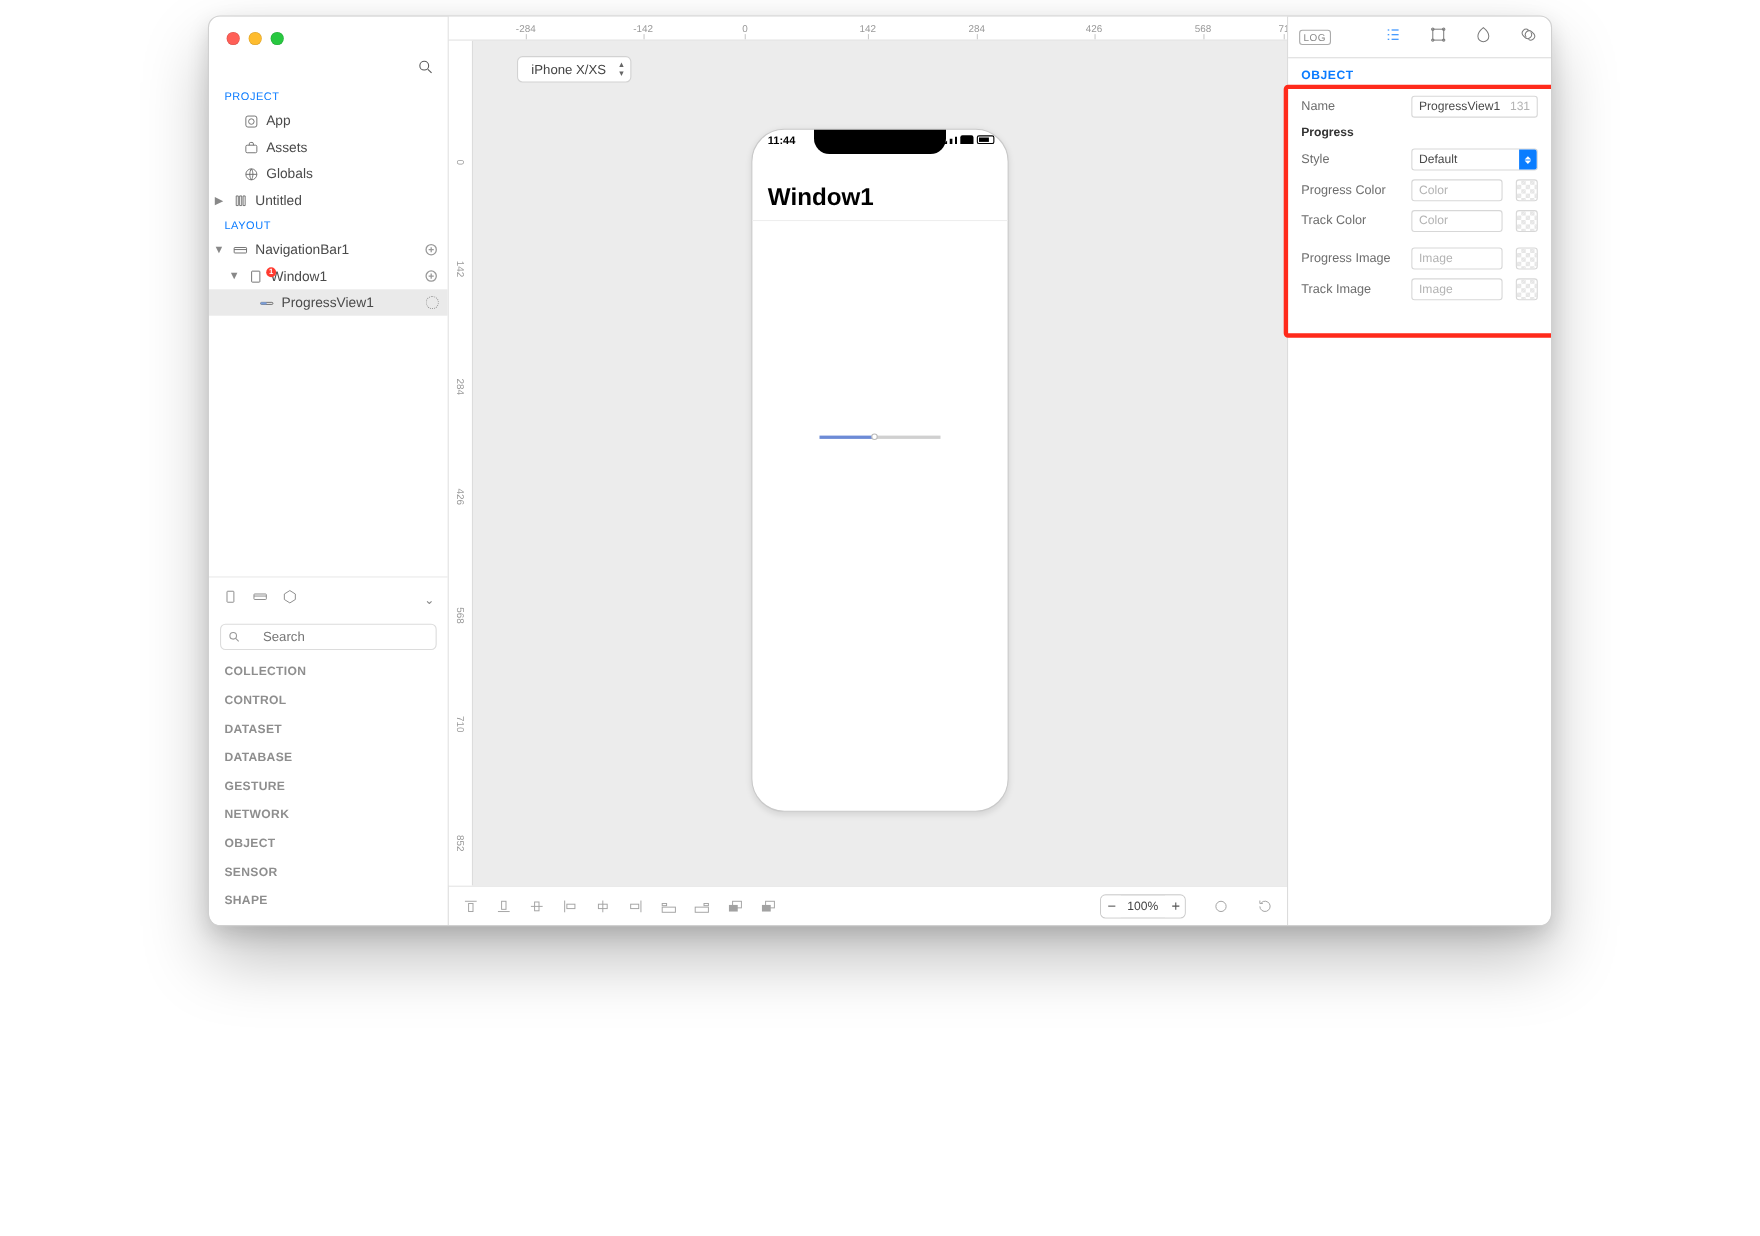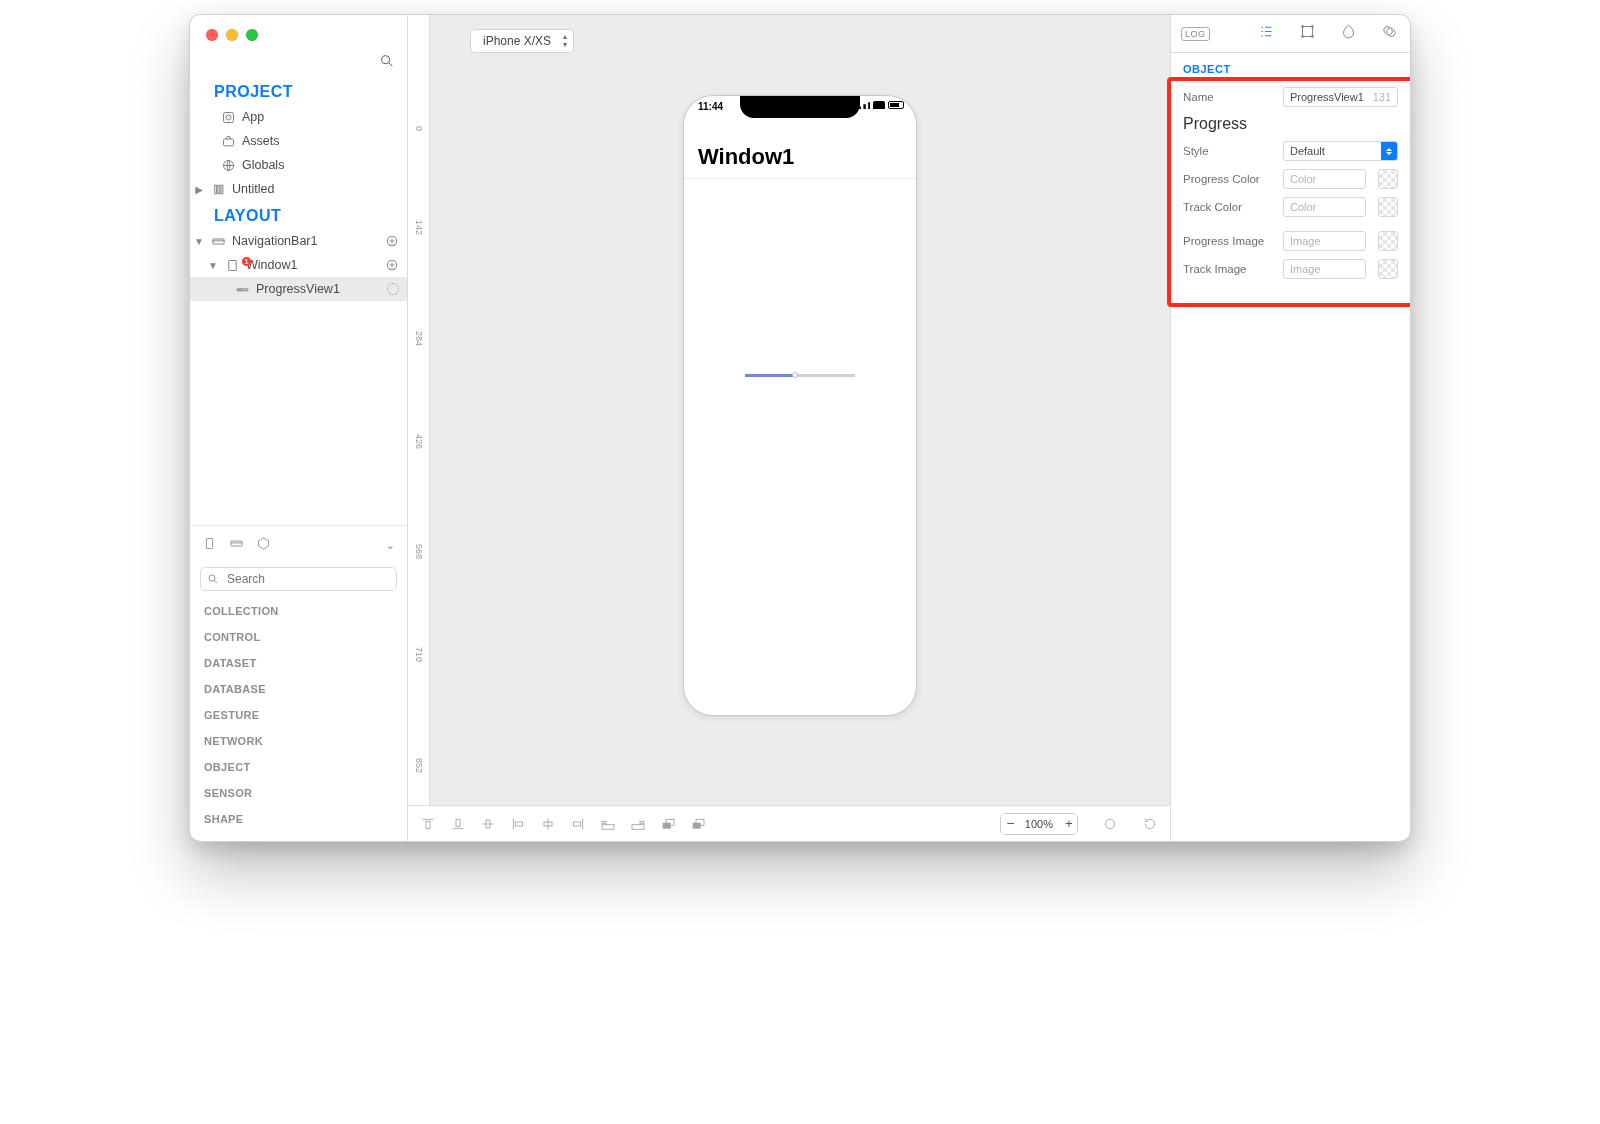--- a/index.html
+++ b/index.html
@@ -23,37 +23,37 @@
   }
   
   .tl{position:absolute;top:14px;left:16px;display:flex;gap:8px;z-index:30}
   .tl span{width:12px;height:12px;border-radius:50%;box-shadow:inset 0 0 0 0.5px rgba(0,0,0,.15)}
   .tl .r{background:#ff5f57}.tl .y{background:#febc2e}.tl .g{background:#28c840}
 
   
   .sidebar{width:218px;flex:none;border-right:1px solid var(--border);display:flex;flex-direction:column;padding-top:38px}
   .sb-search{display:flex;justify-content:flex-end;padding:0 12px 8px}
   .sb-search svg{width:16px;height:16px;stroke:#5a5a5a;fill:none;stroke-width:1.5}
-  .sb-section{font-size:16px;font-weight:700;color:var(--blue);letter-spacing:.5px;padding:6px 24px 4px}
+  .sb-section{font-size:10px;font-weight:400;color:var(--blue);letter-spacing:.5px;padding:6px 14px 4px}
   .tree{font-size:12.5px;color:var(--text)}
   .tree .row{display:flex;align-items:center;height:24px;padding:0 8px 0 4px;gap:6px;position:relative}
   .tree .row.sel{background:var(--selected)}
   .tree .disclosure{width:10px;text-align:center;color:#888;font-size:10px}
   .tree .icon{width:16px;height:16px;display:flex;align-items:center;justify-content:center;color:#555}
   .tree .icon svg{width:15px;height:15px;stroke:#666;fill:none;stroke-width:1.3}
   .tree .label{flex:1;white-space:nowrap}
   .tree .badge-plus{width:14px;height:14px;color:#999}
   .tree .badge-dot{width:12px;height:12px;border:1px dotted #999;border-radius:50%}
   .tree .badge-redct{position:absolute;left:18px;top:0;width:9px;height:9px;background:#ff3b30;border-radius:50%;color:#fff;font-size:7px;line-height:9px;text-align:center;font-weight:700}
 
   .lib{border-top:1px solid var(--border-light);padding:6px 0 10px;display:flex;flex-direction:column;gap:2px}
   .lib-head{display:flex;align-items:center;gap:12px;padding:4px 12px}
   .lib-head svg{width:15px;height:15px;stroke:#8a8a8a;fill:none;stroke-width:1.4}
   .lib-head .chev{margin-left:auto;color:#888;font-size:11px}
-  .lib-search{margin:6px 10px;display:flex;align-items:center;gap:6px;border:1px solid var(--border);border-radius:5px;padding:3px 6px;background:#fff}
+  .lib-search{margin:6px 10px;display:flex;align-items:center;gap:18px;border:1px solid var(--border);border-radius:5px;padding:3px 6px;background:#fff}
   .lib-search input{border:0;outline:0;font-size:12px;flex:1;min-width:0}
   .lib-cat{font-size:11px;font-weight:600;color:#8e8e8e;padding:6px 14px;letter-spacing:.3px}
 
   
   .center{flex:1;display:flex;flex-direction:column;min-width:0}
   .toolbar{height:38px;border-bottom:1px solid var(--border);display:flex;align-items:center;padding:0 12px;gap:10px;font-size:12.5px;position:relative}
   .toolbar .tbtn{width:18px;height:18px;display:flex;align-items:center;justify-content:center;color:#555}
   .toolbar .tbtn svg{width:16px;height:16px;stroke:currentColor;fill:none;stroke-width:1.4}
   .toolbar .run{color:var(--blue)}
   .toolbar .title{position:absolute;left:50%;transform:translateX(-50%);color:#8a8a8a}
@@ -109,21 +109,21 @@
   .prow .field{flex:1;height:20px;border:1px solid #d7d7d7;border-radius:3px;display:flex;align-items:center;padding:0 6px;font-size:11px;background:#fff;min-width:0}
   .prow .field.placeholder{color:#b3b3b3}
   .prow .suffix{color:#b3b3b3;margin-left:auto;font-size:11px}
   .prow .swatch{width:20px;height:20px;border:1px solid #d7d7d7;border-radius:3px;margin-left:4px;
     background-image:linear-gradient(45deg,#e6e6e6 25%,transparent 25%),linear-gradient(-45deg,#e6e6e6 25%,transparent 25%),linear-gradient(45deg,transparent 75%,#e6e6e6 75%),linear-gradient(-45deg,transparent 75%,#e6e6e6 75%);
     background-size:8px 8px;background-position:0 0,0 4px,4px -4px,-4px 0}
   .prow .select{flex:1;height:20px;border:1px solid #d7d7d7;border-radius:3px;display:flex;align-items:center;padding:0 0 0 6px;font-size:11px;background:#fff;position:relative;min-width:0}
   .prow .select .sbtn{width:16px;height:100%;background:#0a7dff;border-top-right-radius:2px;border-bottom-right-radius:2px;margin-left:auto;display:flex;flex-direction:column;align-items:center;justify-content:center;gap:0}
   .prow .select .sbtn::before{content:"";border-left:3px solid transparent;border-right:3px solid transparent;border-bottom:3px solid #fff;margin-bottom:1px}
   .prow .select .sbtn::after{content:"";border-left:3px solid transparent;border-right:3px solid transparent;border-top:3px solid #fff}
-  .grp-title{font-size:16px;font-weight:400;color:#333;padding:4px 12px 4px}
+  .grp-title{font-size:11px;font-weight:700;color:#333;padding:4px 12px 4px}
   .pspacer{height:6px}
 </style>
 </head>
 <body>
 
 <div class="window">
   <div class="tl">
     <span class="r"></span>
     <span class="y"></span>
     <span class="g"></span>
@@ -250,20 +250,30 @@
       <div class="lib-cat">DATABASE</div>
       <div class="lib-cat">GESTURE</div>
       <div class="lib-cat">NETWORK</div>
       <div class="lib-cat">OBJECT</div>
       <div class="lib-cat">SENSOR</div>
       <div class="lib-cat">SHAPE</div>
     </div>
   </div>
 
   <div class="center">
+    <div class="ruler-h">
+      <span class="tick" style="left:8%">-284</span>
+      <span class="tick" style="left:22%">-142</span>
+      <span class="tick" style="left:35%">0</span>
+      <span class="tick" style="left:49%">142</span>
+      <span class="tick" style="left:62%">284</span>
+      <span class="tick" style="left:76%">426</span>
+      <span class="tick" style="left:89%">568</span>
+      <span class="tick" style="left:99%">71</span>
+    </div>
     <div class="canvas-wrap">
       <div class="ruler-v">
         <span class="tick" style="top:14%">0</span>
         <span class="tick" style="top:26%">142</span>
         <span class="tick" style="top:40%">284</span>
         <span class="tick" style="top:53%">426</span>
         <span class="tick" style="top:67%">568</span>
         <span class="tick" style="top:80%">710</span>
         <span class="tick" style="top:94%">852</span>
       </div>

